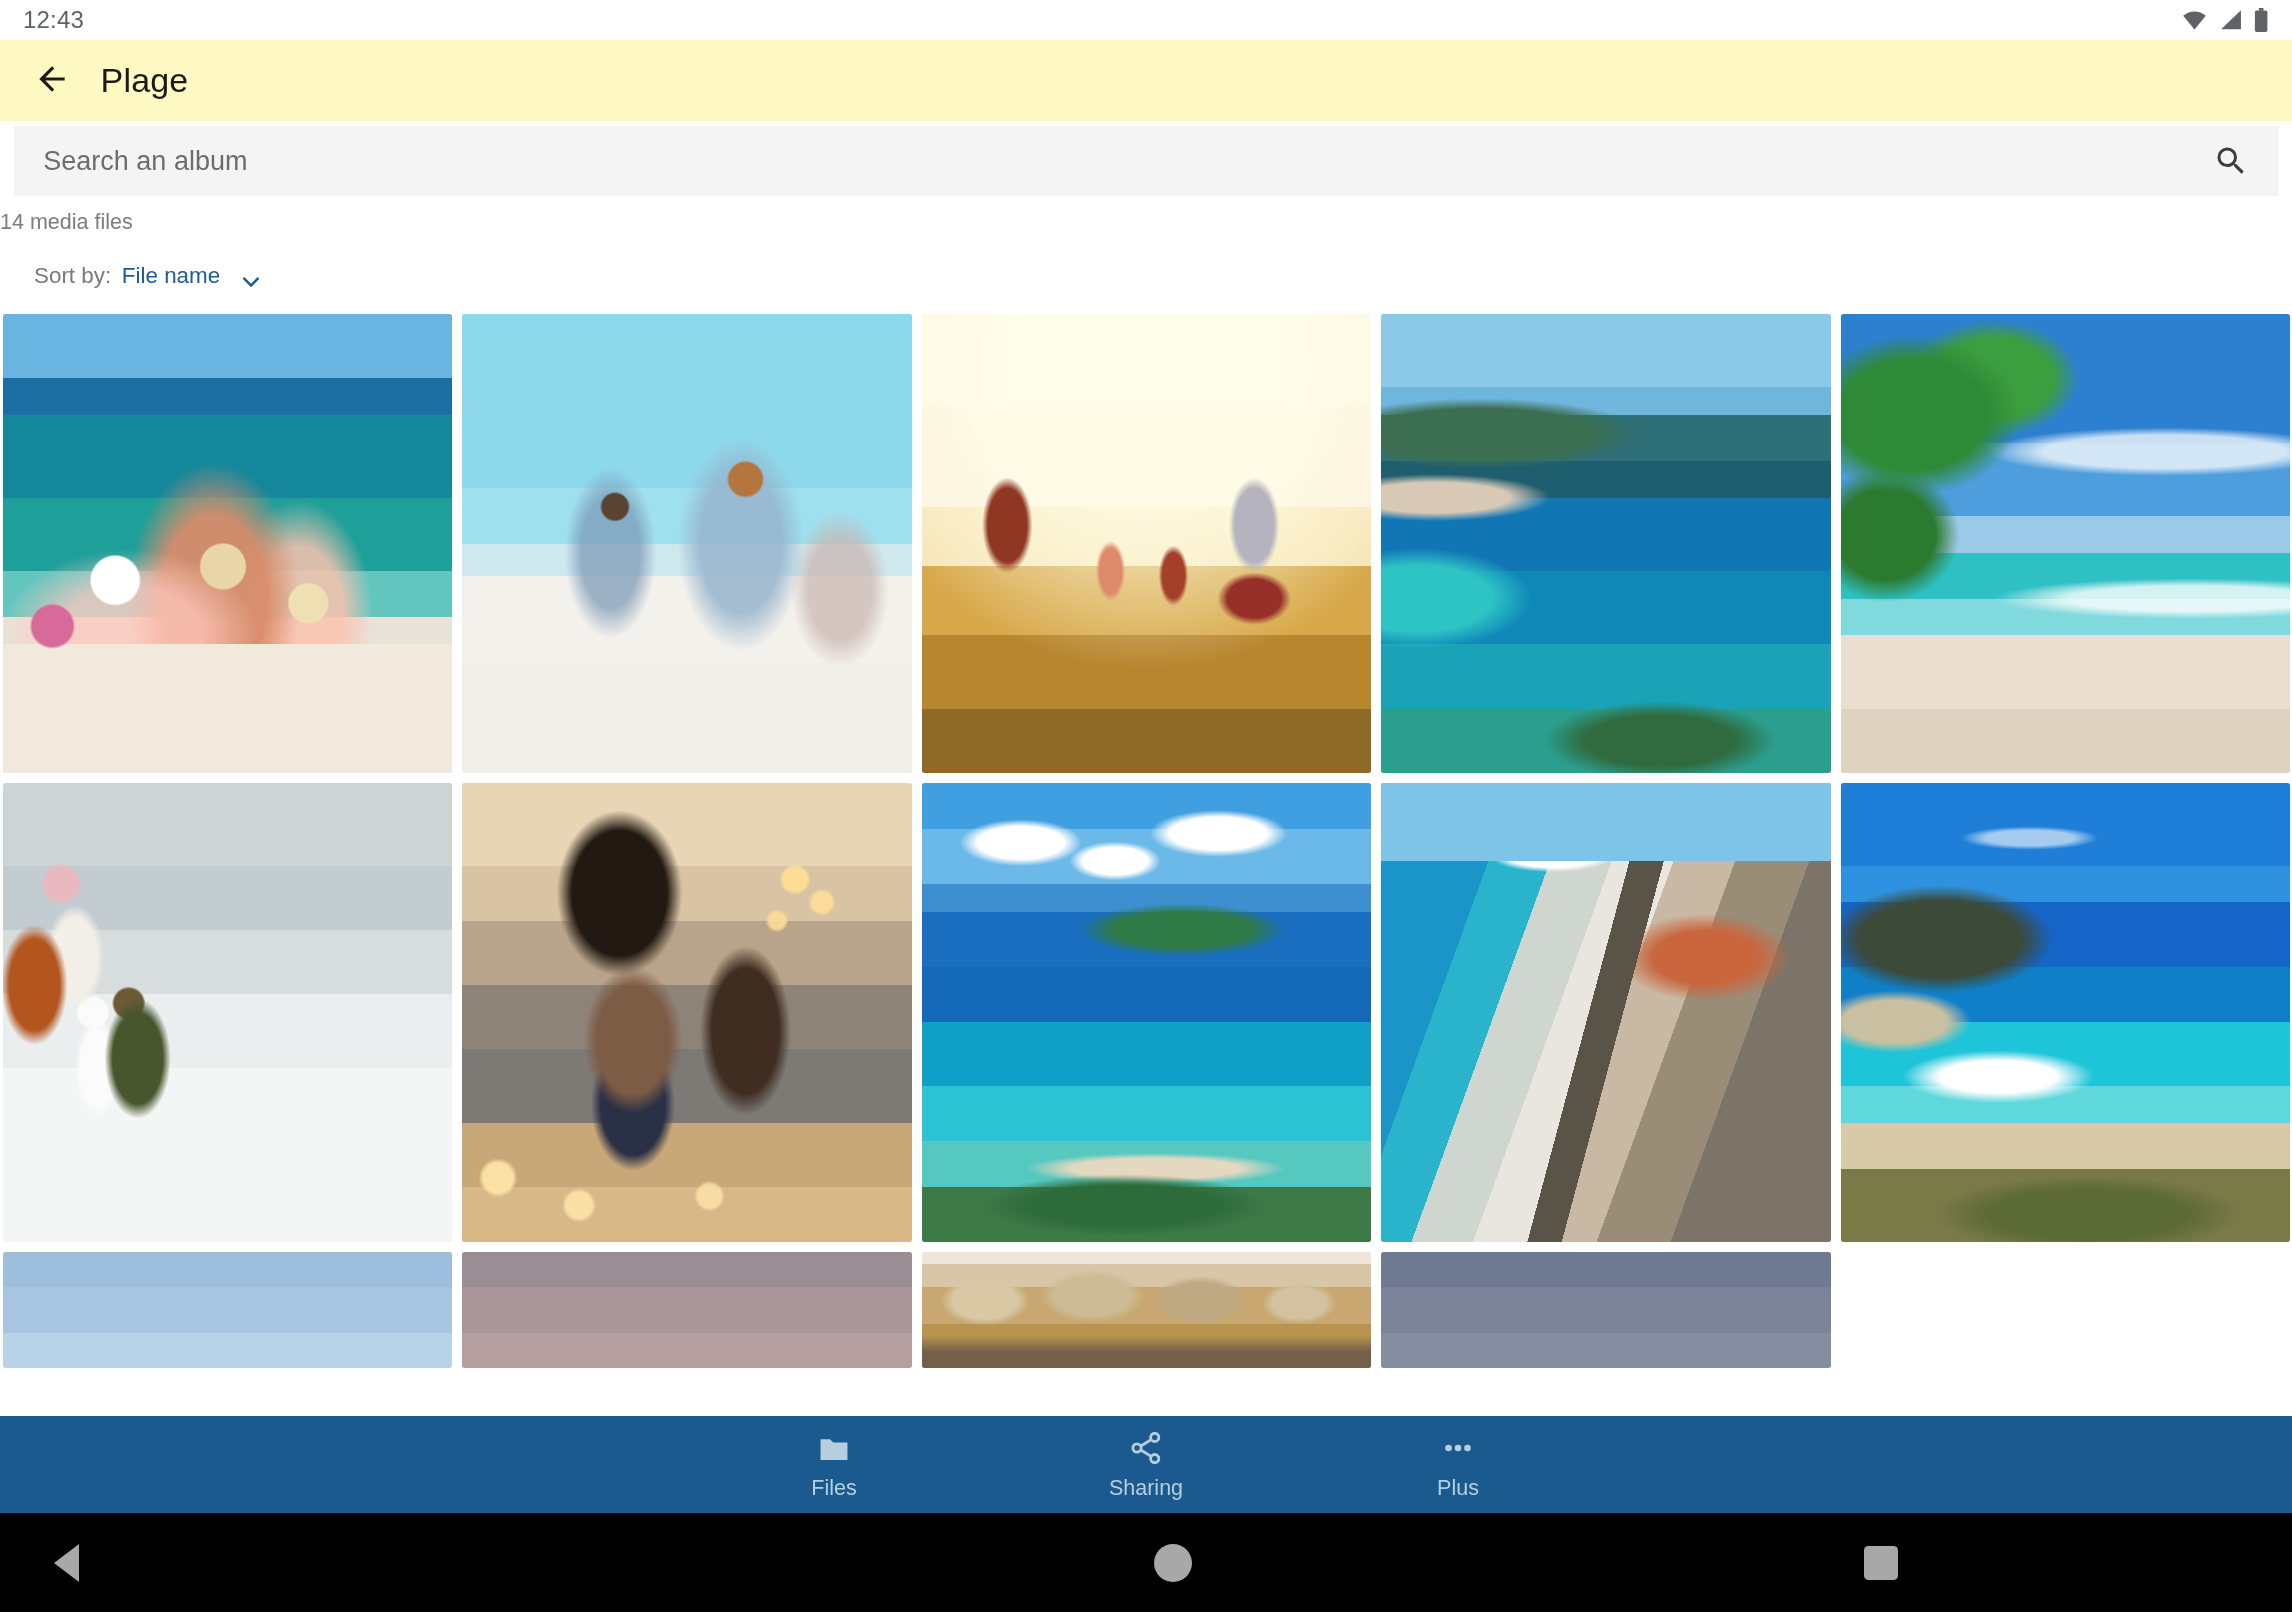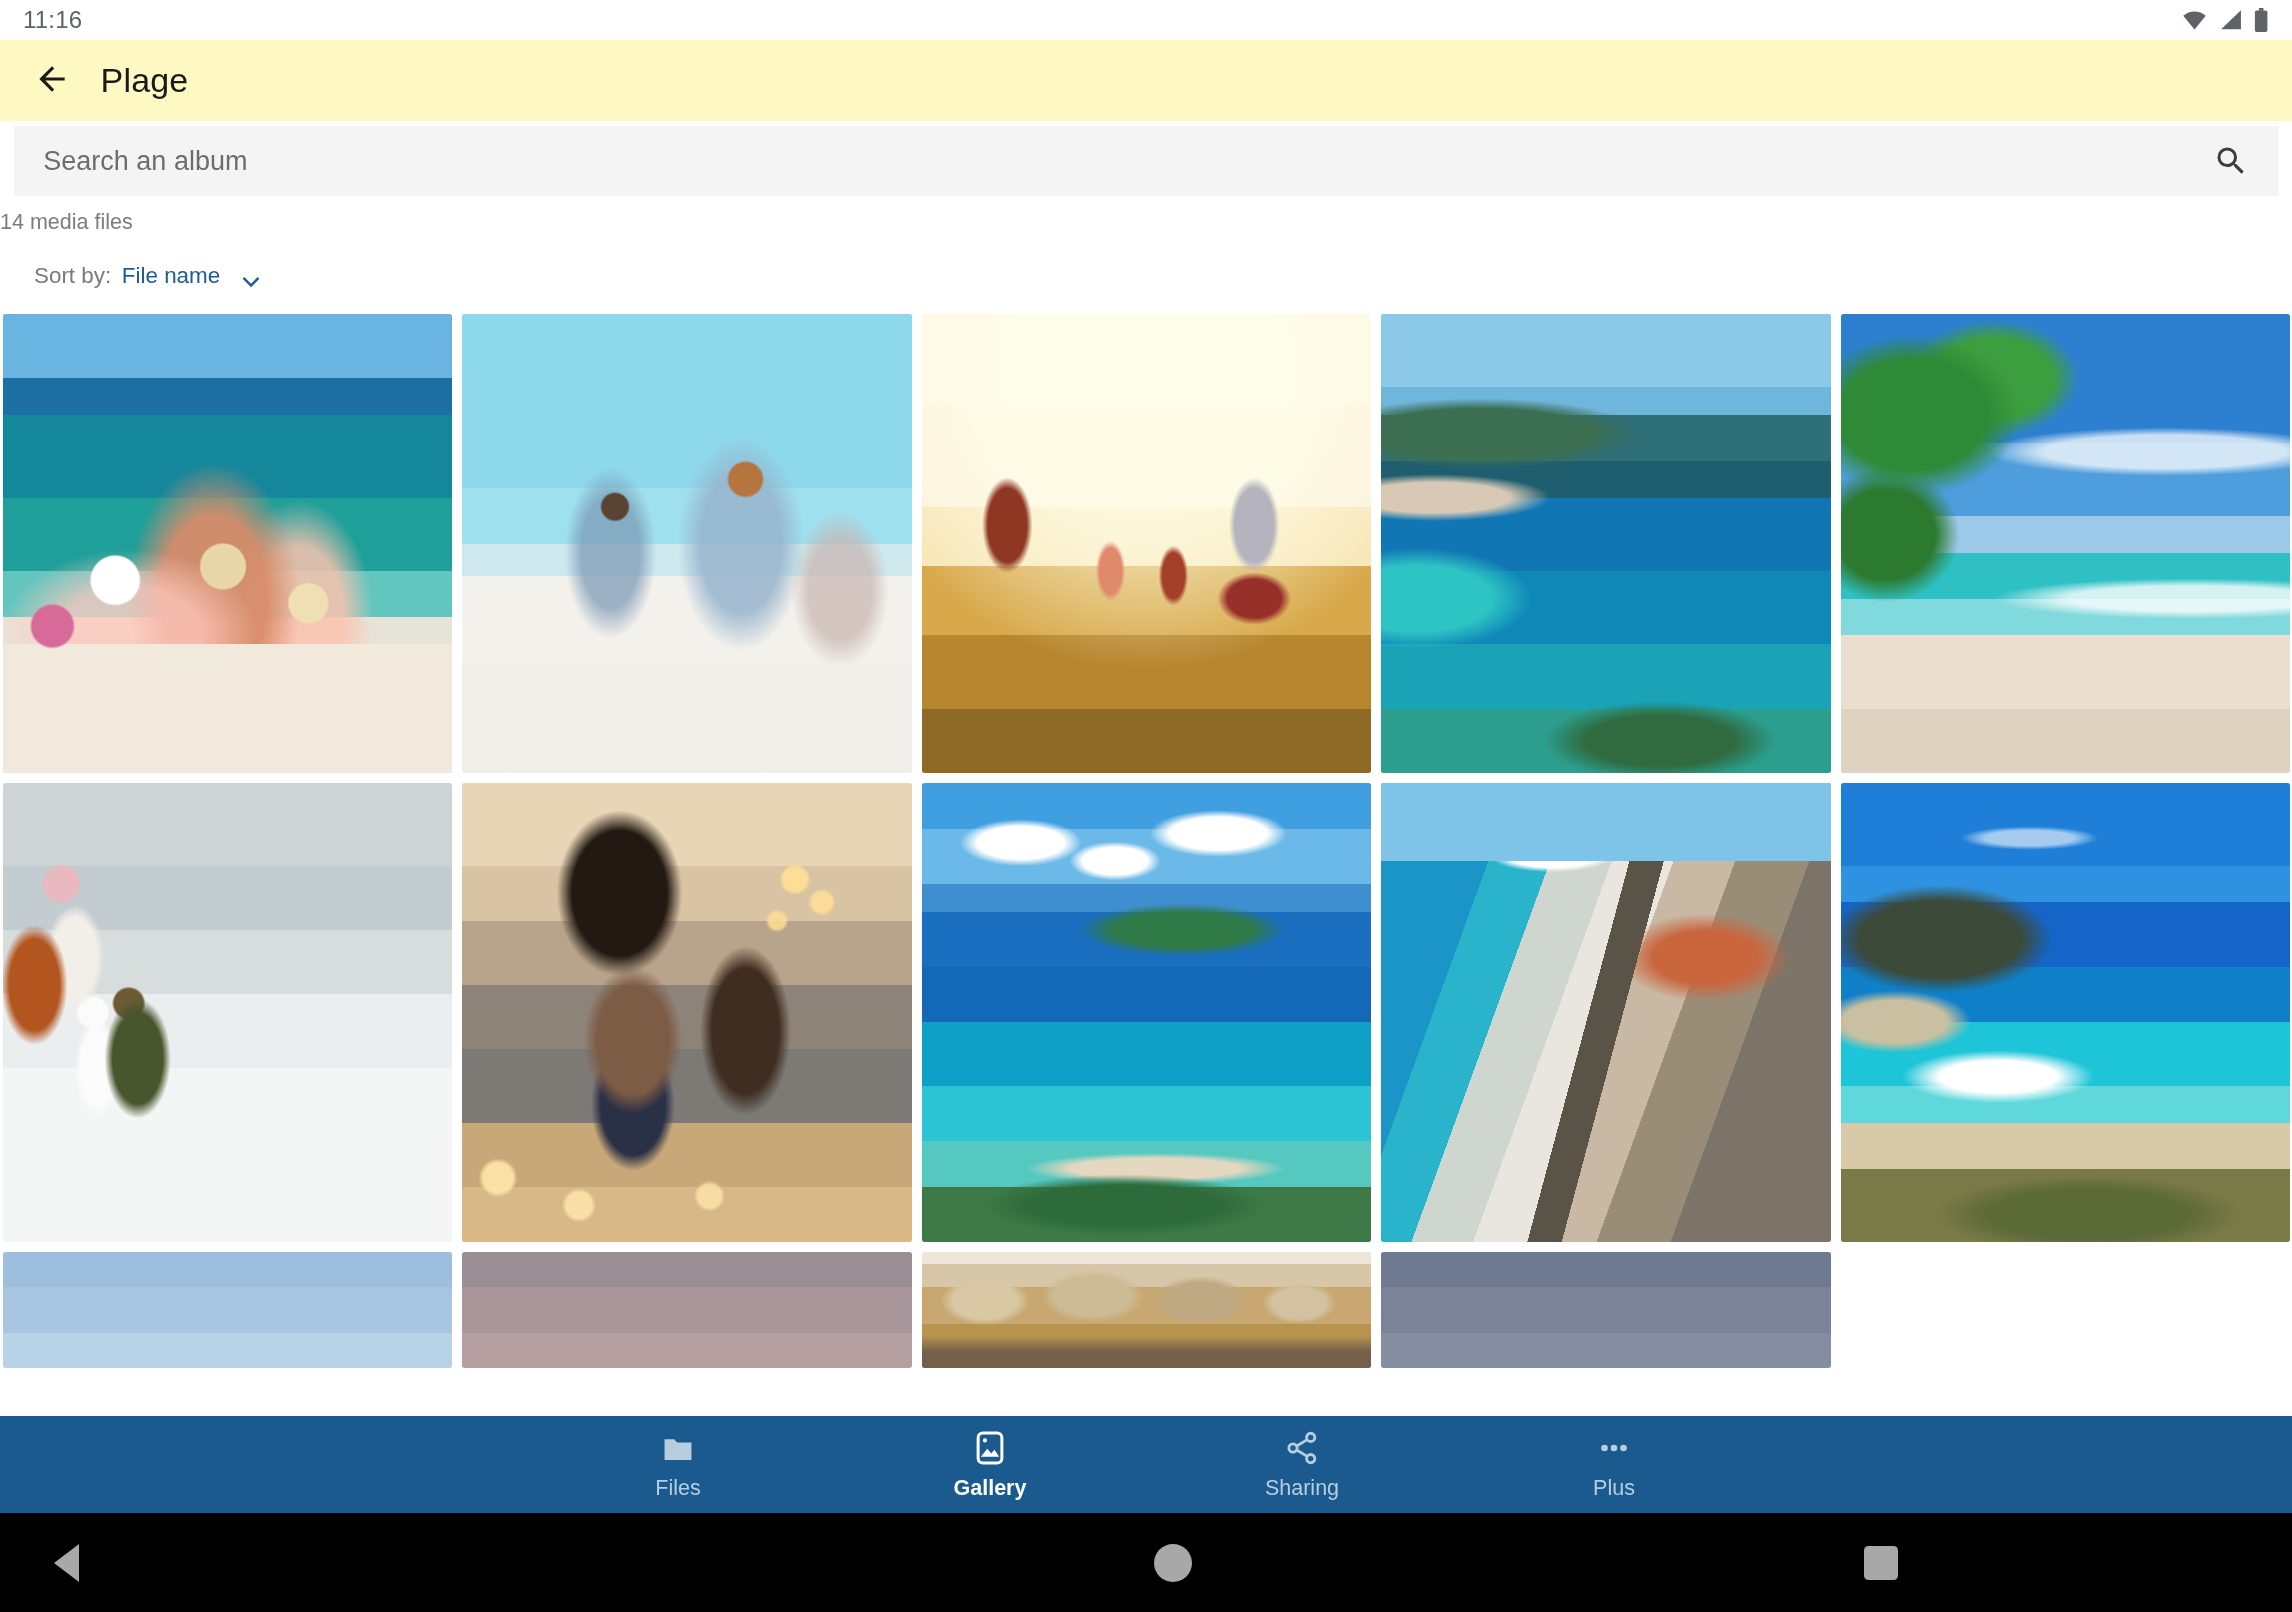--- a/index.html
+++ b/index.html
@@ -329,21 +329,21 @@
       linear-gradient(180deg, transparent 72%, rgba(60,50,70,.55) 86% 100%);
   }
   .ph-dusk    { background: linear-gradient(180deg,#6e7a92 0 30%, #7a8398 30% 70%, #858da0 70% 100%); }
 
   .tile.partial { height: 116px; }
 </style>
 </head>
 <body>
 
 <div class="statusbar">
-  <div class="clock">11:16</div>
+  <div class="clock">12:43</div>
   <div class="status-icons">
     <span>
       <svg width="27" height="21.5" viewBox="0 0 24 20">
           <path d="M12 19 L1.5 6.2 A16 16 0 0 1 22.5 6.2 Z" fill="#5f6368"></path>
         </svg>
     </span>
     <span>
       <svg width="23" height="21.5" viewBox="0 0 22 20">
           <path d="M21 1 L21 19 L2 19 Z" fill="#5f6368"></path>
         </svg>
@@ -443,30 +443,20 @@
   <div class="navitem">
     <span class="nicon">
       <svg width="38" height="38" viewBox="0 0 24 24" fill="none" stroke="#b6cee0" stroke-width="1.8">
         <path d="M3.5 6.5h6l2 2h9v11h-17z" fill="#b6cee0" stroke="none"></path>
         <rect x="5" y="14.2" width="4" height="1.8" rx=".8" fill="#1a5a8e"></rect>
       </svg>
     </span>
     <span class="nlabel">Files</span>
   </div>
 
-  <div class="navitem active">
-    <span class="nicon">
-      <svg width="38" height="38" viewBox="0 0 24 24" fill="none" stroke="#ffffff" stroke-width="1.9">
-        <rect x="4.5" y="2.5" width="15" height="19" rx="3"></rect>
-        <circle cx="8.8" cy="7.2" r="1.3" fill="#ffffff" stroke="none"></circle>
-        <path d="M6.2 17.6l4.1-5.2 2.5 3.1 2-2.4 3 4.5z" fill="#ffffff" stroke="none"></path>
-      </svg>
-    </span>
-    <span class="nlabel">Gallery</span>
-  </div>
 
 
   <div class="navitem">
     <span class="nicon">
       <svg width="38" height="38" viewBox="0 0 24 24" fill="none" stroke="#b6cee0" stroke-width="1.8">
         <circle cx="17.5" cy="5.3" r="2.6"></circle>
         <circle cx="6.3" cy="12" r="2.6"></circle>
         <circle cx="17.5" cy="18.7" r="2.6"></circle>
         <path d="M8.7 10.7l6.6-4M8.7 13.3l6.6 4"></path>
       </svg>

